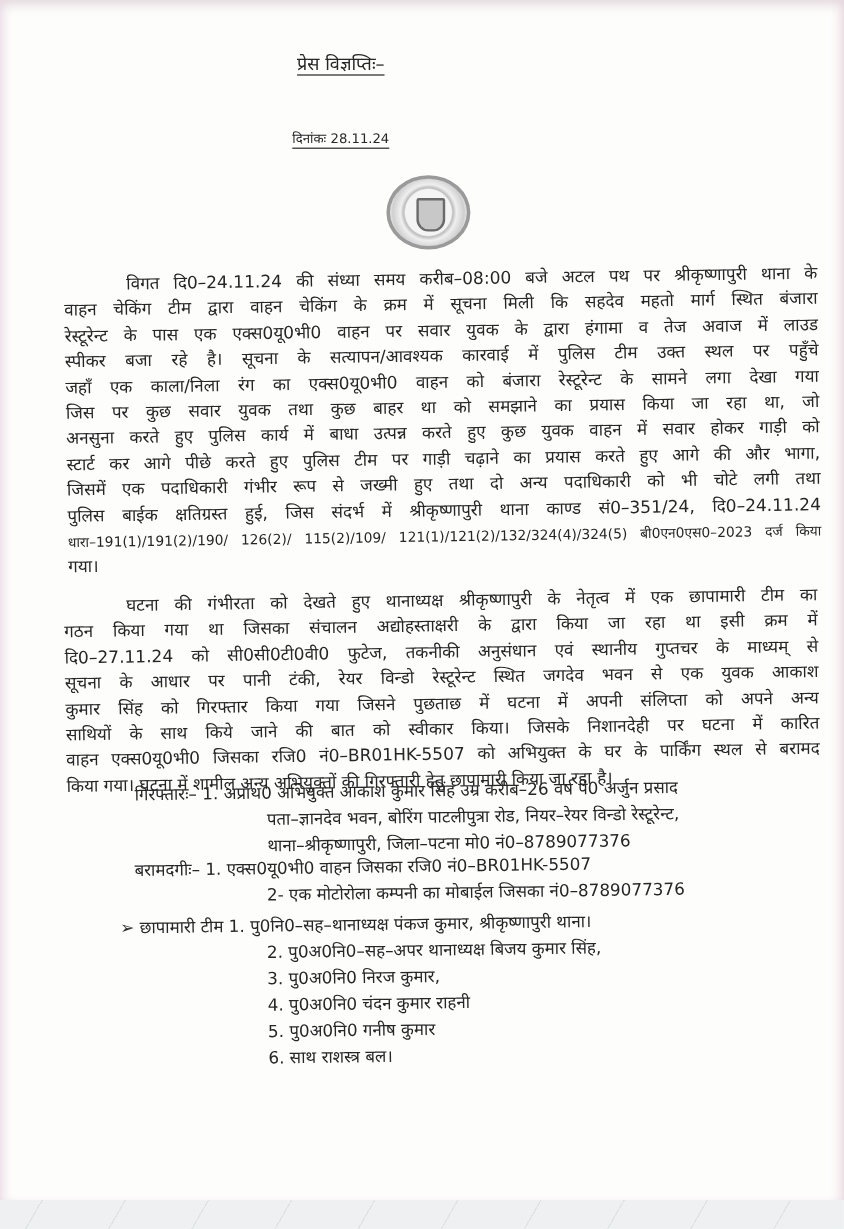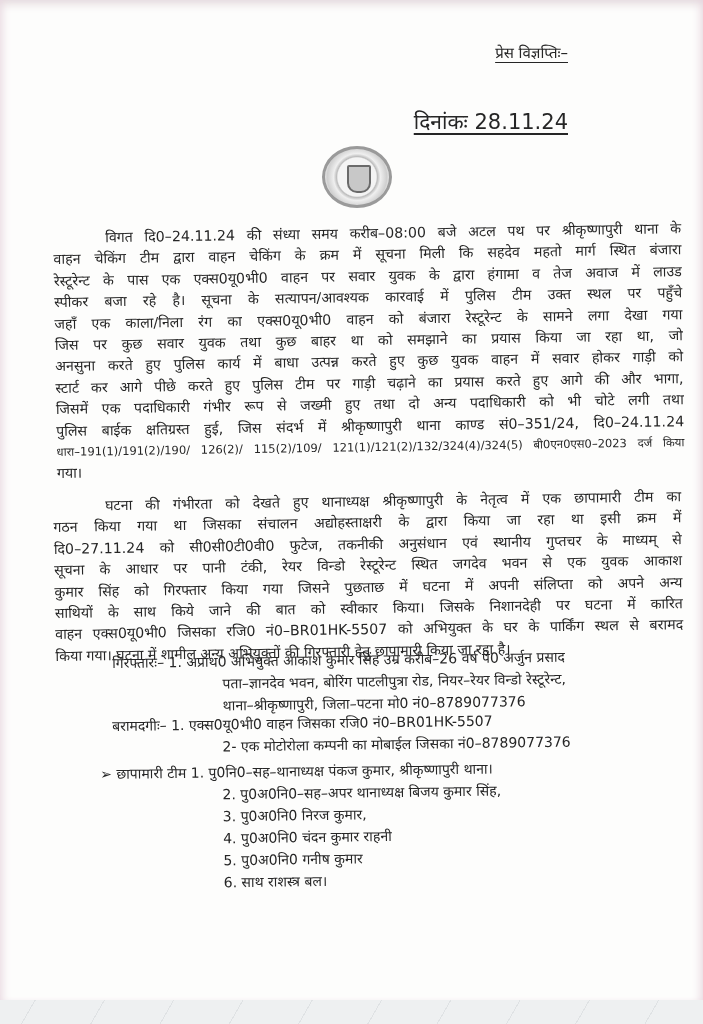--- a/index.html
+++ b/index.html
@@ -13,24 +13,24 @@
       position: absolute; left: 0; top: 0; width: 703px; height: 1000px;
       background: #fdfdfc;
       box-shadow: inset 8px 0 10px -6px #e8d8e0, inset -8px 0 10px -6px #e6d6de, inset 0 10px 10px -6px #e4dadd;
     }
     .bottom-strip {
       position: absolute; left: 0; top: 1000px; width: 703px; height: 24px;
       background: #eef0f1;
       background-image: repeating-linear-gradient(120deg, transparent 0 30px, #dfe2e4 30px 31px, transparent 31px 60px);
     }
     .ink { color: #262626; }
-    .header { position: absolute; left: 0; width: 568px; text-align: right; }
+    .header { position: absolute; left: 0; width: 568px; text-align: center; }
     .h-title { top: 42px; font-size: 15px; }
     .h-office { top: 75px; font-size: 15px; }
-    .h-date { top: 107px; font-size: 21px; }
+    .h-date { top: 107px; font-size: 11px; }
     .u { text-decoration: underline; text-underline-offset: 4px; }
     .emblem {
       position: absolute; left: 322px; top: 146px; width: 70px; height: 62px;
       border-radius: 50%; border: 3px solid #9a9a9a; box-sizing: border-box;
       background: radial-gradient(circle, #f4f4f4 45%, #bdbdbd 48%, #efefef 55%, #cfcfcf 70%, #f0f0f0 78%);
     }
     .emblem .shield {
       position: absolute; left: 22px; top: 16px; width: 20px; height: 24px;
       border: 2px solid #6a6a6a; border-radius: 2px 2px 10px 10px; background: #c8c8c8;
     }

